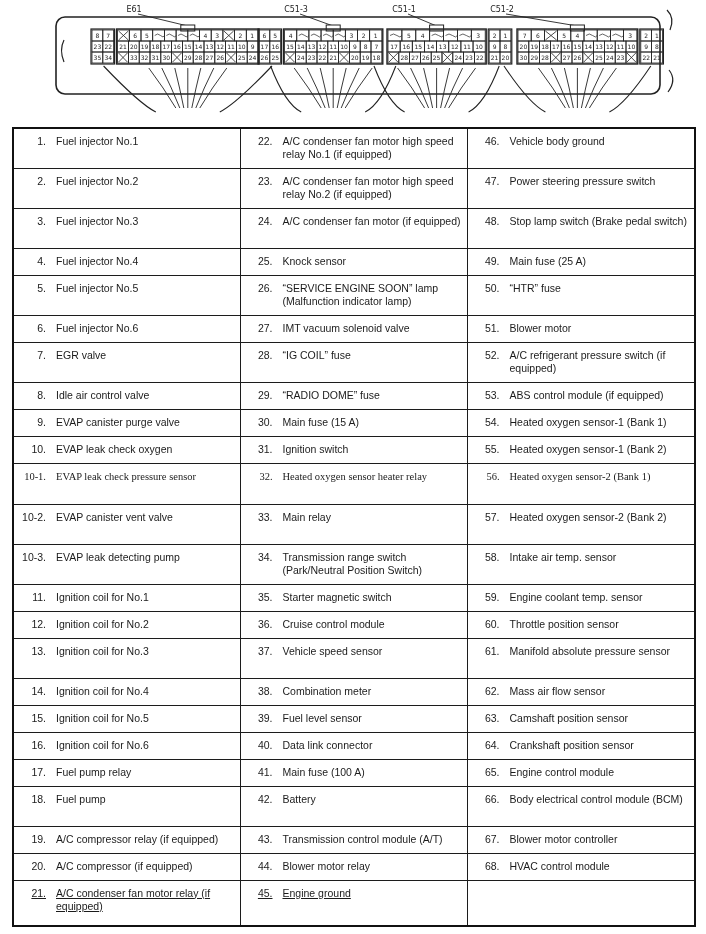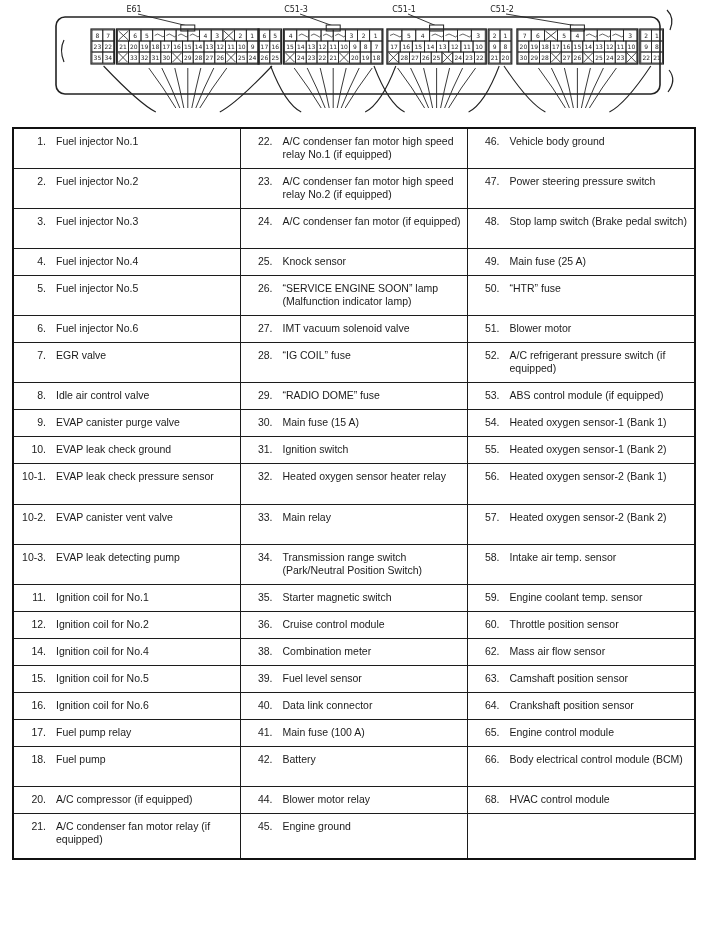--- a/index.html
+++ b/index.html
@@ -587,37 +587,37 @@
             <div class="cellwrap">
               <div class="num">54.</div>
               <div class="desc">Heated oxygen sensor-1 (Bank 1)</div>
             </div>
           </td>
         </tr>
         <tr style="height: 27px; margin-top: 26px;">
           <td>
             <div class="cellwrap">
               <div class="num">10.</div>
-              <div class="desc">EVAP leak check ground</div>
+              <div class="desc">EVAP leak check oxygen</div>
             </div>
           </td>
           <td>
             <div class="cellwrap">
               <div class="num">31.</div>
               <div class="desc">Ignition switch</div>
             </div>
           </td>
           <td>
             <div class="cellwrap">
               <div class="num">55.</div>
               <div class="desc">Heated oxygen sensor-1 (Bank 2)</div>
             </div>
           </td>
         </tr>
-        <tr style="height: 41px;">
+        <tr style="height: 41px; font-family: Liberation Serif, serif;">
           <td>
             <div class="cellwrap">
               <div class="num">10-1.</div>
               <div class="desc">EVAP leak check pressure sensor</div>
             </div>
           </td>
           <td>
             <div class="cellwrap">
               <div class="num">32.</div>
               <div class="desc">Heated oxygen sensor heater relay</div>
@@ -703,20 +703,40 @@
               <div class="desc">Cruise control module</div>
             </div>
           </td>
           <td>
             <div class="cellwrap">
               <div class="num">60.</div>
               <div class="desc">Throttle position sensor</div>
             </div>
           </td>
         </tr>
+        <tr style="height: 40px;">
+          <td>
+            <div class="cellwrap">
+              <div class="num">13.</div>
+              <div class="desc">Ignition coil for No.3</div>
+            </div>
+          </td>
+          <td>
+            <div class="cellwrap">
+              <div class="num">37.</div>
+              <div class="desc">Vehicle speed sensor</div>
+            </div>
+          </td>
+          <td>
+            <div class="cellwrap">
+              <div class="num">61.</div>
+              <div class="desc">Manifold absolute pressure sensor</div>
+            </div>
+          </td>
+        </tr>
         <tr style="height: 27px; margin-top: 19px;">
           <td>
             <div class="cellwrap">
               <div class="num">14.</div>
               <div class="desc">Ignition coil for No.4</div>
             </div>
           </td>
           <td>
             <div class="cellwrap">
               <div class="num">38.</div>
@@ -803,41 +823,61 @@
               <div class="desc">Battery</div>
             </div>
           </td>
           <td>
             <div class="cellwrap">
               <div class="num">66.</div>
               <div class="desc">Body electrical control module (BCM)</div>
             </div>
           </td>
         </tr>
+        <tr style="height: 27px;">
+          <td>
+            <div class="cellwrap">
+              <div class="num">19.</div>
+              <div class="desc">A/C compressor relay (if equipped)</div>
+            </div>
+          </td>
+          <td>
+            <div class="cellwrap">
+              <div class="num">43.</div>
+              <div class="desc">Transmission control module (A/T)</div>
+            </div>
+          </td>
+          <td>
+            <div class="cellwrap">
+              <div class="num">67.</div>
+              <div class="desc">Blower motor controller</div>
+            </div>
+          </td>
+        </tr>
         <tr style="height: 27px; margin-top: 12px;">
           <td>
             <div class="cellwrap">
               <div class="num">20.</div>
               <div class="desc">A/C compressor (if equipped)</div>
             </div>
           </td>
           <td>
             <div class="cellwrap">
               <div class="num">44.</div>
               <div class="desc">Blower motor relay</div>
             </div>
           </td>
           <td>
             <div class="cellwrap">
               <div class="num">68.</div>
               <div class="desc">HVAC control module</div>
             </div>
           </td>
         </tr>
-        <tr style="height: 46px;">
+        <tr style="height: 46px; text-decoration: underline;">
           <td>
             <div class="cellwrap">
               <div class="num">21.</div>
               <div class="desc">A/C condenser fan motor relay (if equipped)</div>
             </div>
           </td>
           <td>
             <div class="cellwrap">
               <div class="num">45.</div>
               <div class="desc">Engine ground</div>

